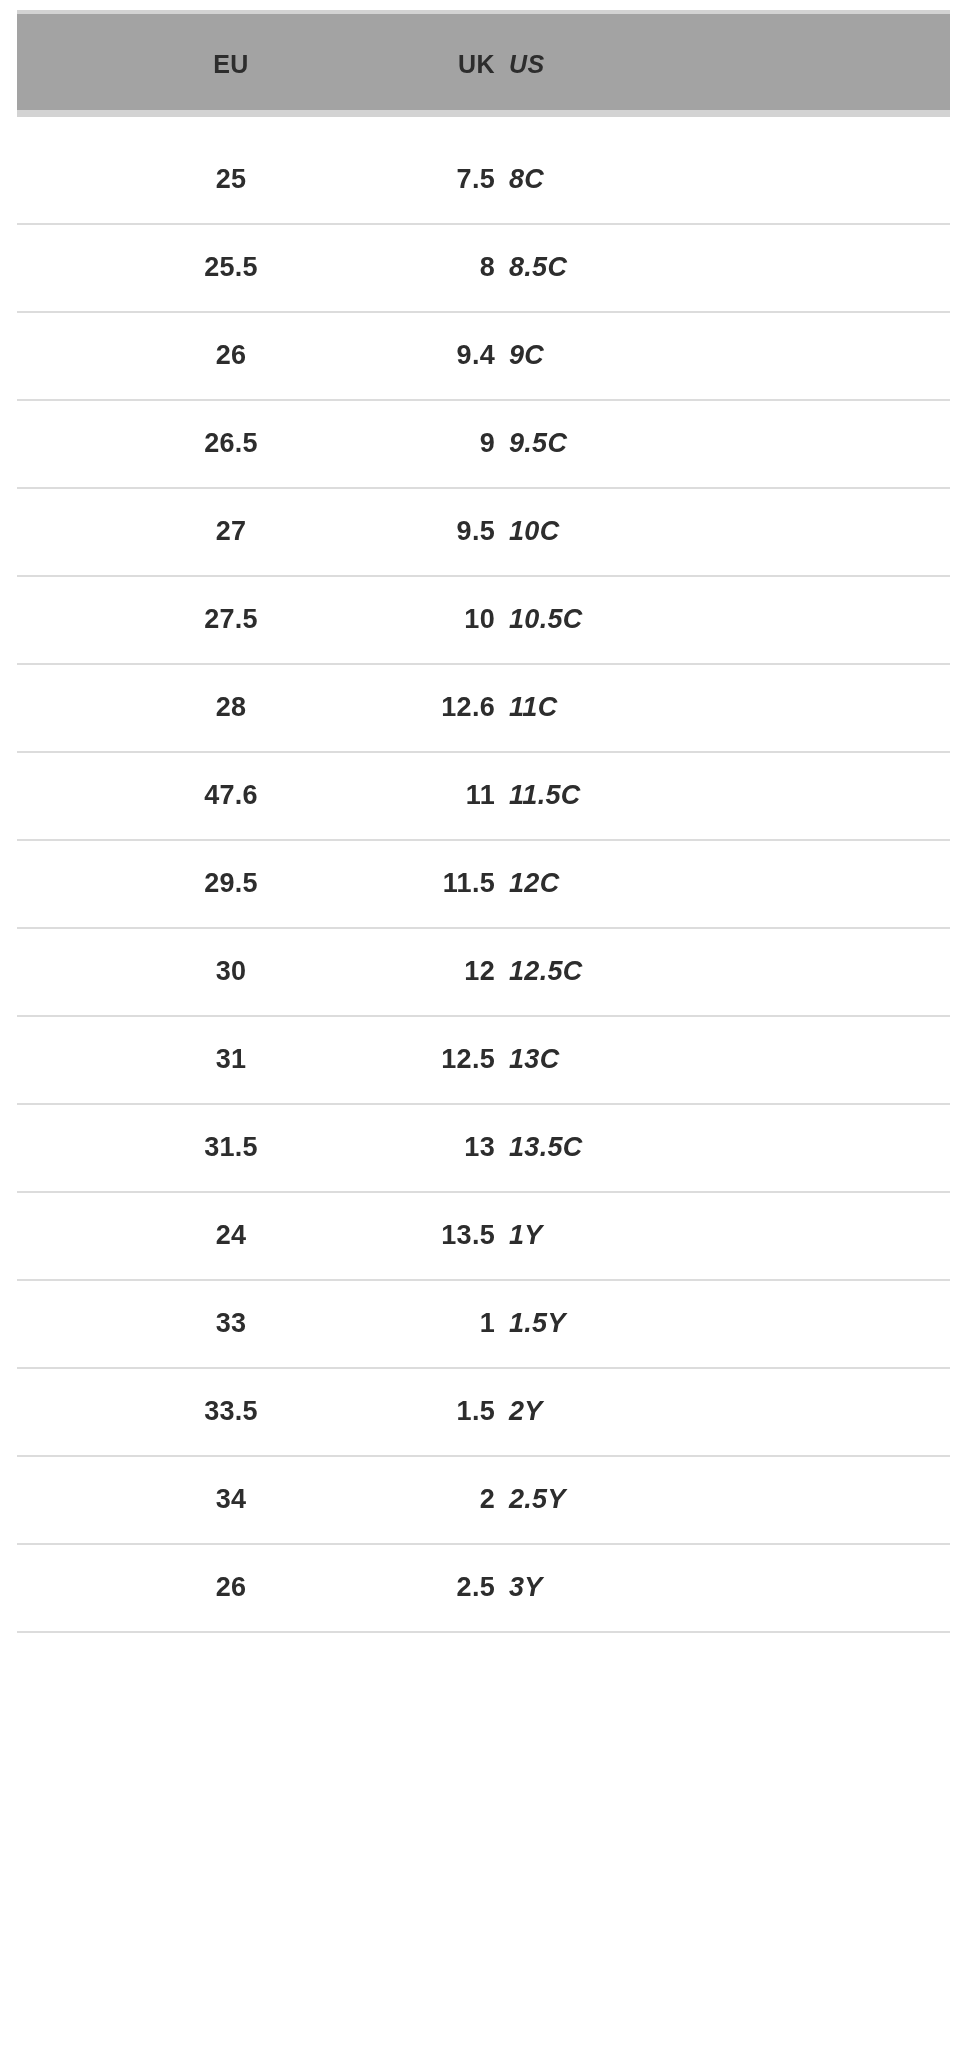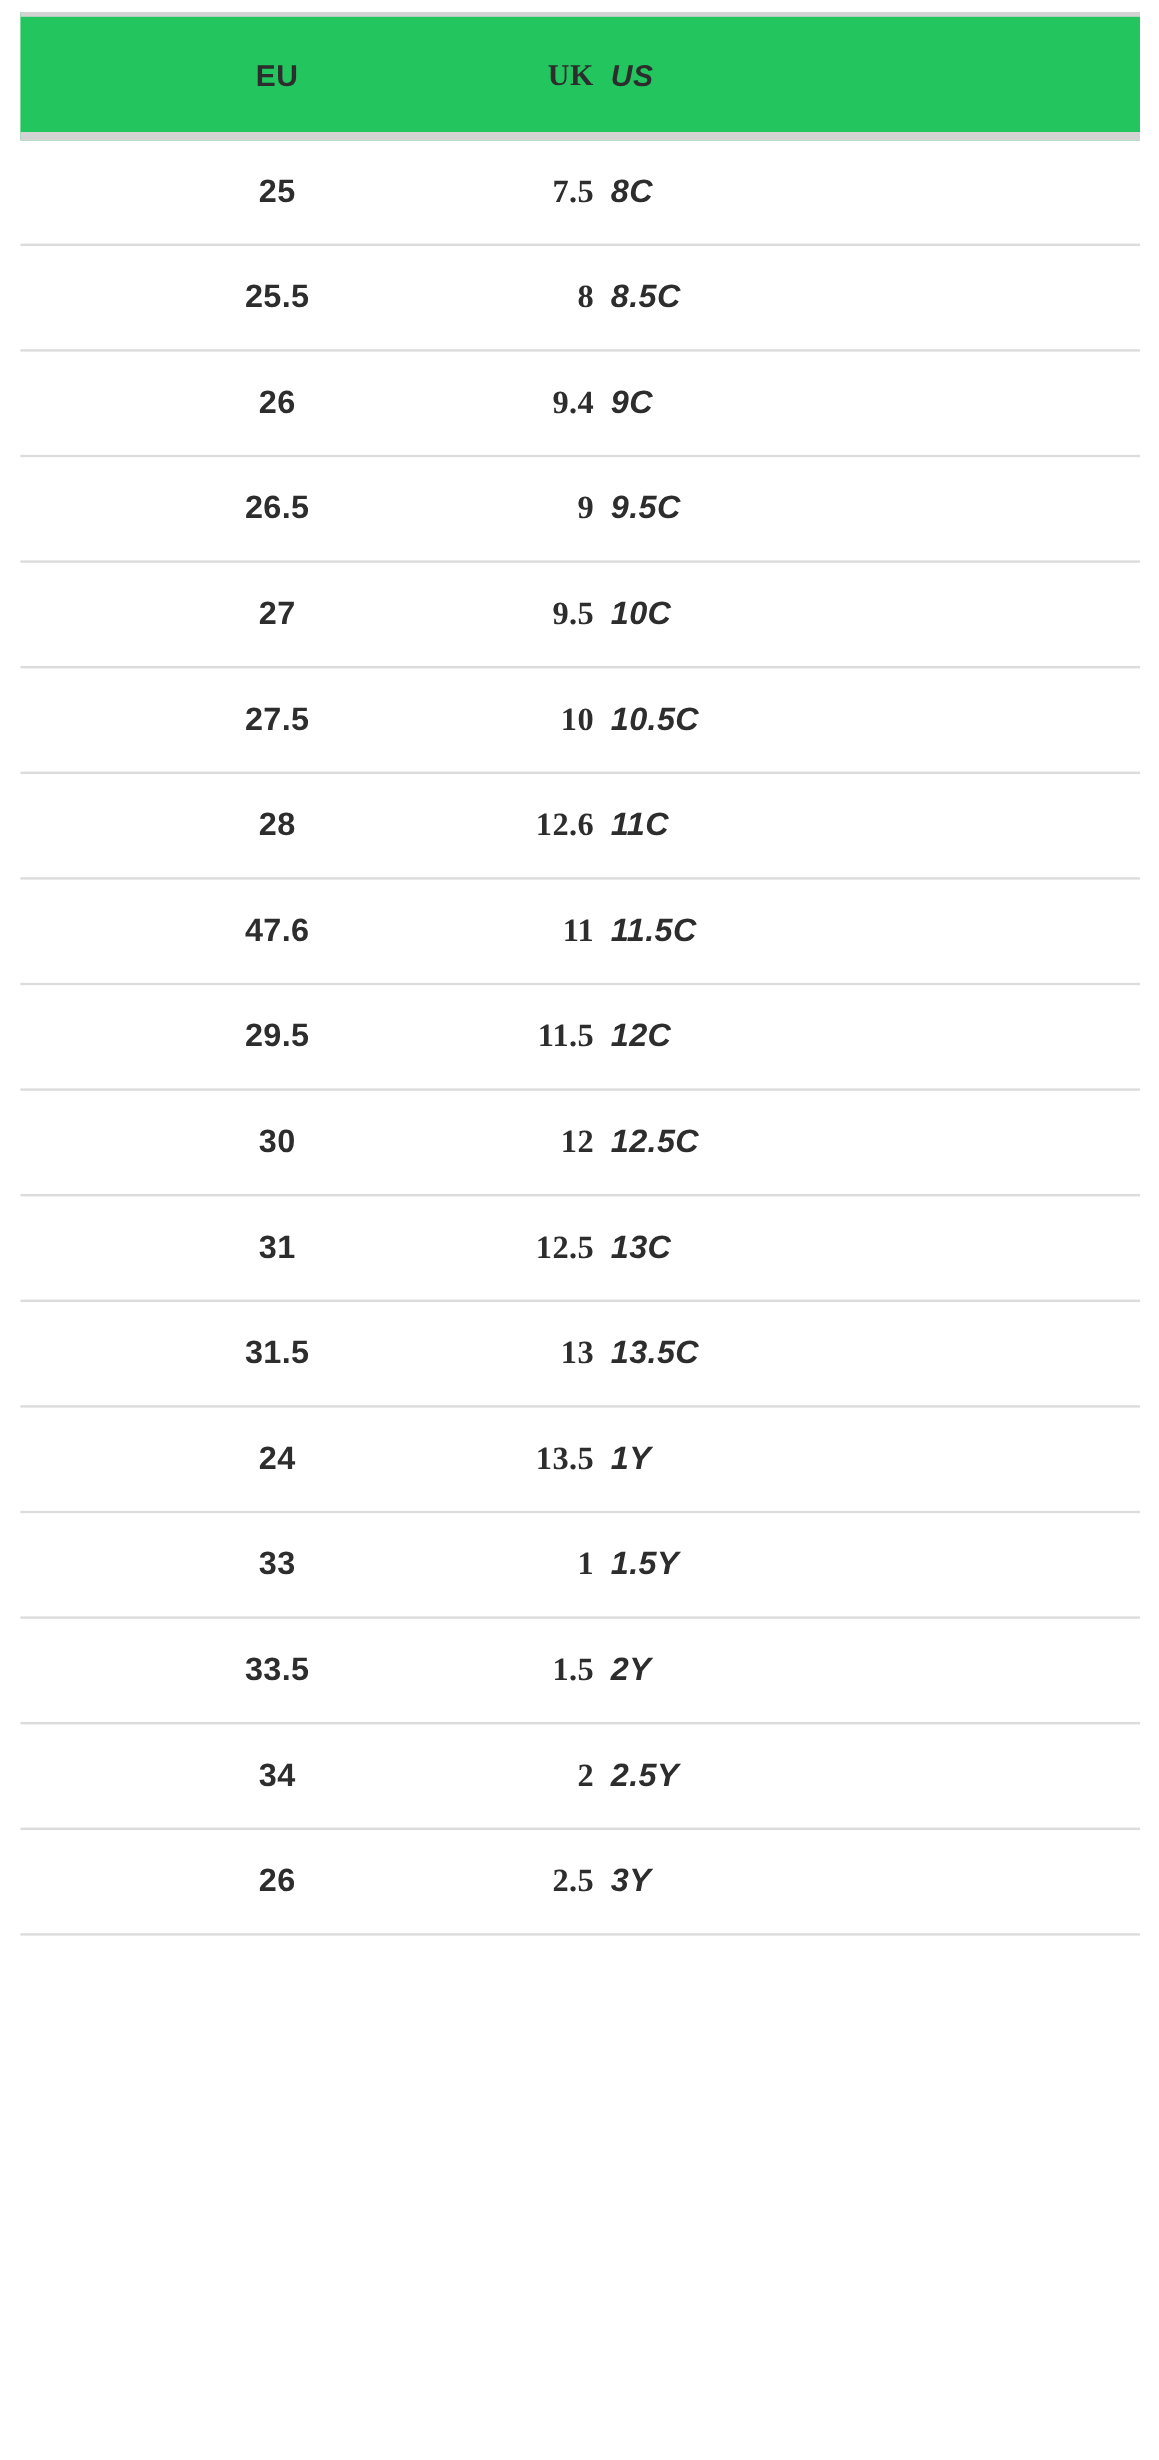--- a/index.html
+++ b/index.html
@@ -16,21 +16,21 @@
 
   .size-chart {
     position: absolute;
     left: 17px;
     top: 10px;
     width: 933px;
   }
 
   
   .chart-header {
-    background: #22c55e;
+    background: #a3a3a3;
     border-top: 4px solid #D3D3D3;
     border-bottom: 7px solid #D3D3D3;
     height: 96px;
     box-sizing: content-box;
     position: relative;
   }
 
   .chart-header .hrow {
     position: relative;
     height: 96px;
@@ -41,21 +41,20 @@
     position: absolute;
     left: 0;
     width: 428px;
     text-align: center;
   }
   .cell-uk {
     position: absolute;
     left: 330px;
     width: 148px;
     text-align: right;
-    font-family: Liberation Serif, serif;
   }
   .cell-us {
     position: absolute;
     left: 492px;
     width: 200px;
     text-align: left;
     font-style: italic;
   }
 
   .chart-header .cell-eu,
@@ -65,20 +64,21 @@
     color: #2D2D2D;
     font-size: 25px;
     font-weight: bold;
     font-stretch: condensed;
     letter-spacing: 0.5px;
   }
 
   
   .chart-body {
     position: relative;
+    margin-top: 20px;
   }
 
   .chart-row {
     position: relative;
     height: 86px;
     border-bottom: 2px solid #DCDCDC;
   }
 
   .chart-row .cell-eu,
   .chart-row .cell-uk,

